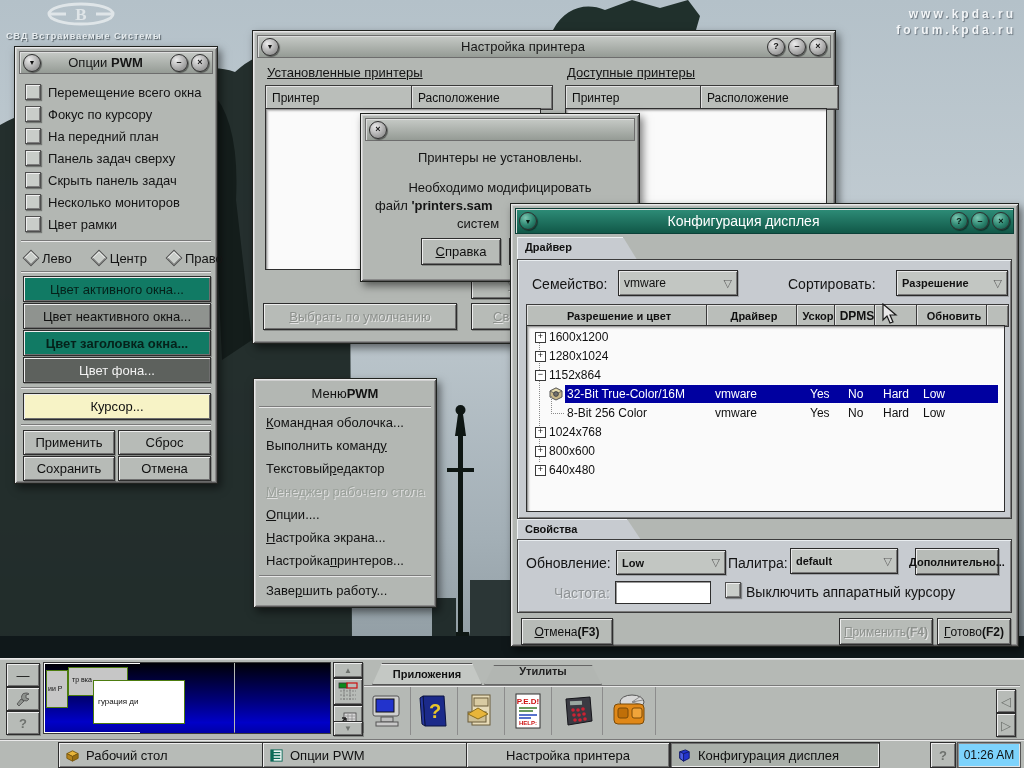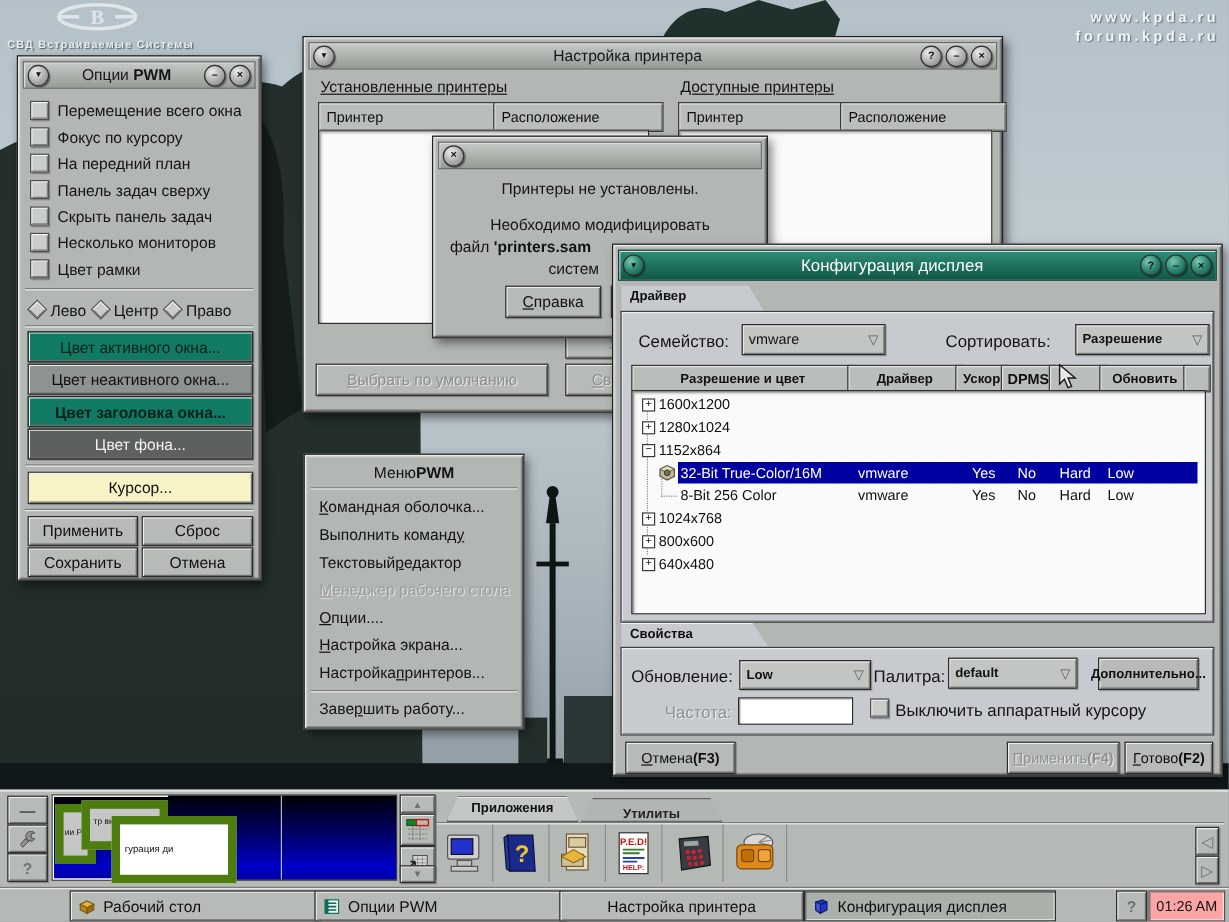--- a/index.html
+++ b/index.html
@@ -62,21 +62,21 @@
   .plusbox{position:absolute;width:9px;height:9px;border:1px solid #3a3a3a;background:#fff;
        font-size:9px;line-height:7px;text-align:center;color:#111;}
   .menu-item{position:absolute;left:6px;right:6px;height:23px;display:flex;align-items:center;
        padding-left:6px;font-size:13px;color:#131313;}
   .menu-item.disabled{color:#9aA09a;text-shadow:1px 1px 0 #dfdfdf;}
   .sep3d{position:absolute;left:5px;right:5px;height:0;border-top:1px solid #7c7c7c;border-bottom:1px solid #e7e7e7;}
   
   #taskbar{left:0;top:658px;width:1024px;height:110px;background:#b5b9b5;z-index:100;
        border-top:1px solid #e9e9e9;box-shadow:inset 0 1px 0 #d6d6d6;}
   .pager-cell{position:absolute;top:0;bottom:0;background:linear-gradient(180deg,#000006 0%,#00007e 55%,#0000c8 85%,#0000a6 100%);}
-  .mini{position:absolute;background:#c6c6c6;border:7px solid #4d7c0f;font-size:7px;color:#111;
+  .mini{position:absolute;background:#c6c6c6;border:1px solid #4d7c0f;font-size:7px;color:#111;
         overflow:hidden;white-space:nowrap;}
   .task-icon{width:15px;height:15px;flex:0 0 auto;margin-right:6px;}
 </style>
 </head>
 <body>
 
 <svg id="bg" class="abs" width="1024" height="768" viewBox="0 0 1024 768">
   <defs>
     <linearGradient id="sky" x1="0" y1="0" x2="0" y2="1">
       <stop offset="0" stop-color="#b4c1c9"></stop>
@@ -154,21 +154,21 @@
         <span class="checkbox"></span>
         <span>Несколько мониторов</span>
       </div>
     <div class="chkrow" style="height:22px;">
         <span class="checkbox"></span>
         <span>Цвет рамки</span>
       </div>
   </div>
   <div class="abs groove" style="left:6px;right:6px;top:193px;"></div>
 
-  <div class="abs" style="left:10px;top:200px;right:6px;display:flex;gap:6px;align-items:center;height:22px;">
+  <div class="abs" style="left:10px;top:200px;right:6px;display:flex;gap:21px;align-items:center;height:22px;">
     <span class="chkrow" style="gap:5px;">
         <span class="radio"></span>
         <span>Лево</span>
       </span>
     <span class="chkrow" style="gap:5px;">
         <span class="radio"></span>
         <span>Центр</span>
       </span>
     <span class="chkrow" style="gap:5px;">
         <span class="radio"></span>
@@ -402,21 +402,21 @@
     </svg>
   </div>
   <div class="abs btn" style="left:333px;top:60px;width:28px;height:13px;font-size:8px;color:#6e726e;top:62px;">
       <span>▼</span>
     </div>
 
   <div class="abs" style="left:364px;top:0;width:656px;height:78px;">
     <div class="abs" style="left:8px;top:4px;width:110px;height:22px;background:#c4c8c4;clip-path:polygon(10px 0,calc(100% - 10px) 0,100% 100%,0 100%);box-shadow:inset 0 0 0 1px #555,inset 1px 2px 0 #e8e8e8;display:flex;align-items:center;justify-content:center;font-size:11px;font-weight:bold;color:#111;z-index:2;">
         <span>Приложения</span>
       </div>
-    <div class="abs" style="left:120px;top:6px;width:118px;height:20px;background:#b2b6b2;clip-path:polygon(10px 0,calc(100% - 10px) 0,100% 100%,0 100%);box-shadow:inset 0 0 0 1px #666;display:flex;align-items:flex-end;justify-content:center;font-size:11px;font-weight:bold;color:#222;">
+    <div class="abs" style="left:120px;top:6px;width:118px;height:20px;background:#b2b6b2;clip-path:polygon(10px 0,calc(100% - 10px) 0,100% 100%,0 100%);box-shadow:inset 0 0 0 1px #666;display:flex;align-items:flex-start;justify-content:center;font-size:11px;font-weight:bold;color:#222;">
         <span>Утилиты</span>
       </div>
     <div class="abs groove" style="left:0;right:0;top:26px;"></div>
 
     <div class="abs" style="left:0px;top:28px;width:46px;height:48px;display:flex;align-items:center;justify-content:center;border-right:1px solid #8c8c8c;">
       <svg width="38" height="38" viewBox="0 0 38 38">
         <rect x="5" y="4" width="26" height="20" rx="2" fill="#cfcfcf" stroke="#555"></rect>
         <rect x="8" y="7" width="18" height="13" fill="#2233cc" stroke="#111"></rect>
         <rect x="13" y="25" width="12" height="5" fill="#bdbdbd" stroke="#555"></rect>
         <rect x="8" y="30" width="22" height="4" fill="#c8c8c8" stroke="#555"></rect>
@@ -508,16 +508,16 @@
     <svg class="task-icon" viewBox="0 0 16 16">
       <path d="M3,4 L9,2 L13,4 L13,11 L7,14 L3,11 Z" fill="#2233cc" stroke="#101a66"></path>
       <path d="M3,4 L7,6 L7,14 L3,11 Z" fill="#4a5ae0" stroke="#101a66"></path>
       <path d="M7,6 L13,4" stroke="#101a66"></path>
     </svg>
     <span>Конфигурация дисплея</span>
   </div>
   <div class="abs btn" style="left:930px;top:83px;width:24px;height:24px;color:#6e726e;font-weight:bold;">
       <span>?</span>
     </div>
-  <div class="abs" style="left:957px;top:83px;width:62px;height:24px;border:1px solid #555;box-shadow:inset 1px 1px 0 #8e8e8e,inset -1px -1px 0 #e4e4e4;background:#fca5a5;display:flex;align-items:center;justify-content:center;font-size:12px;color:#111;">
+  <div class="abs" style="left:957px;top:83px;width:62px;height:24px;border:1px solid #555;box-shadow:inset 1px 1px 0 #8e8e8e,inset -1px -1px 0 #e4e4e4;background:#7dd3fc;display:flex;align-items:center;justify-content:center;font-size:12px;color:#111;">
       <span>01:26 AM</span>
     </div>
 </div>
 
 </body></html>

